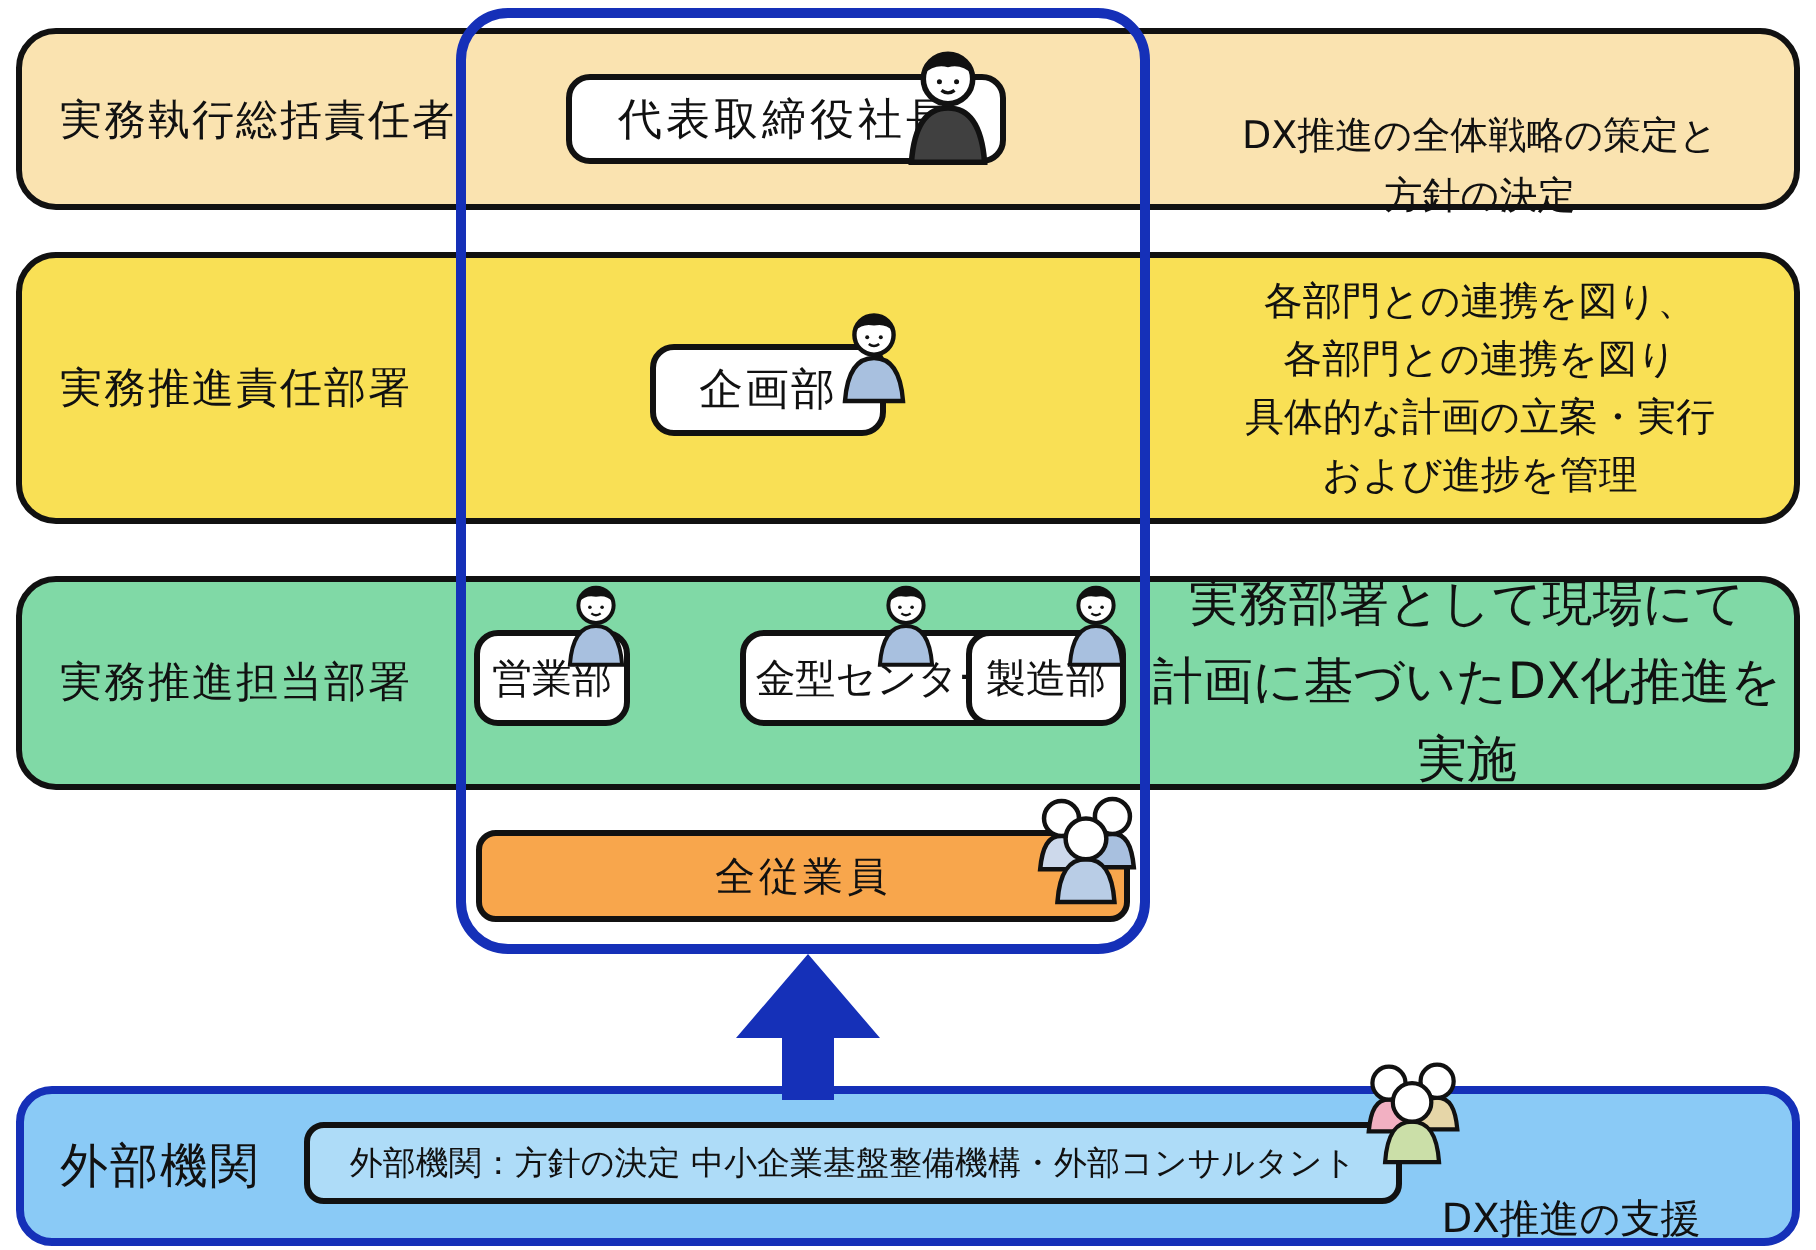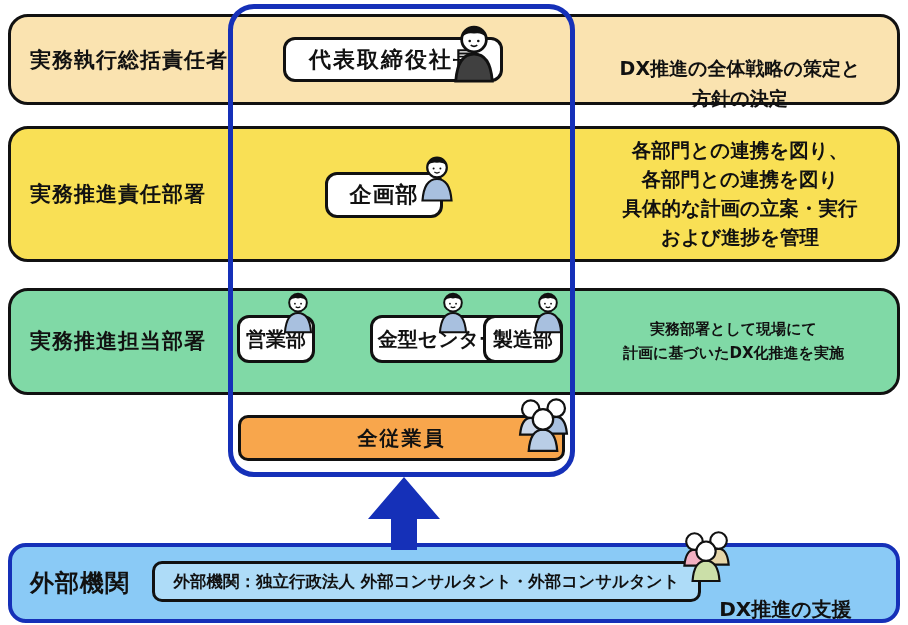--- a/index.html
+++ b/index.html
@@ -1,20 +1,20 @@
 <!DOCTYPE html>
 <html lang="ja" style="--cream: #FAE3B0; --yellow: #F9E055; --green: #80D9A6; --orange: #F8A64C; --sky: #8ACAF6; --sky_light: #AEDCF8; --blue: #1530B8; --ink: #111111; --person_dark: #404040; --person_blue: #A8C0DF; --grp_emp_left: #CDD9EB; --grp_emp_right: #A8C0DF; --grp_emp_front: #B9CDE6; --grp_ext_left: #F2B0C2; --grp_ext_right: #E6D6A8; --grp_ext_front: #CBDFA8;"><head>
 <meta charset="utf-8">
 <title>Org Structure Diagram</title>
 <style>
   html,body{margin:0;padding:0;background:#fff;}
   .canvas{
     position:relative;width:908px;height:625px;background:#fff;overflow:hidden;
     font-family:"DejaVu Sans","Liberation Sans",sans-serif;
-    font-weight:bold;color:#111;border-radius:12px;
+    font-weight:normal;color:#111;border-radius:12px;
   }
   section{display:contents;}
   
   .band{position:absolute;left:8px;width:892px;box-sizing:border-box;
         border:3px solid #111;border-radius:20px;}
   .band.b1{top:14px;height:91px;background:var(--cream,#FAE3B0);}
   .band.b2{top:126px;height:136px;background:var(--yellow,#F9E055);}
   .band.b3{top:288px;height:107px;background:var(--green,#80D9A6);}
   .band.bext{top:543px;height:80px;background:var(--sky,#8ACAF6);
              border:4px solid var(--blue,#1530B8);border-radius:18px;}
@@ -34,21 +34,21 @@
   .u3c{left:483px;top:315px;width:80px;height:48px;font-size:20px;}
   .employees{left:238px;top:415px;width:327px;height:46px;background:var(--orange,#F8A64C);
              border-radius:10px;font-size:20px;letter-spacing:2px;z-index:4;justify-content:center;}
   .extbox{left:152px;top:561px;width:549px;height:41px;background:var(--sky_light,#AEDCF8);
           border-radius:10px;font-size:16.5px;z-index:2;}
   
   .desc{position:absolute;display:flex;flex-direction:column;justify-content:center;
         align-items:center;text-align:center;z-index:3;}
   .d1{left:585px;top:14px;width:310px;height:91px;font-size:19px;line-height:1.55;margin-top:24px;}
   .d2{left:585px;top:126px;width:310px;height:136px;font-size:19.5px;line-height:1.5;}
-  .d3{left:572px;top:288px;width:323px;height:107px;font-size:15px;line-height:1.55;}
+  .d3{left:572px;top:288px;width:323px;height:107px;font-size:25px;line-height:1.55;}
   .dext{left:703px;top:543px;width:165px;height:80px;font-size:20px;justify-content:center;z-index:3;margin-top:26px;}
   
   .blue-frame{position:absolute;left:228px;top:4px;width:347px;height:473px;
               box-sizing:border-box;border:5px solid var(--blue,#1530B8);
               border-radius:26px;z-index:6;pointer-events:none;background:transparent;}
   
   .icon{position:absolute;z-index:5;}
   .ic-ceo{left:448px;top:25px;width:52px;height:58px;}
   .ic-kikaku{left:417px;top:156px;width:40px;height:46px;}
   .ic-sales{left:280px;top:292px;width:36px;height:42px;}
@@ -172,21 +172,21 @@
   <div class="blue-frame"></div>
   <svg class="up-arrow" viewBox="0 0 90 76">
     <polygon points="44,3 80,45 57,45 57,76 31,76 31,45 8,45" fill="var(--blue,#1530B8)"></polygon>
   </svg>
 
   
   <section>
     <div class="band bext"></div>
     <div class="band-label lblext">外部機関</div>
     <div class="unit-box extbox">
-      <span>外部機関：独立行政法人 外部コンサルタント・外部コンサルタント</span>
+      <span>外部機関：方針の決定 中小企業基盤整備機構・外部コンサルタント</span>
     </div>
     <svg class="icon ic-group-ext" viewBox="0 0 54 56">
       <path d="M14 21.5 C7.5 21.5 4.5 27 3.5 38 L24.5 38 C23.5 27 20.5 21.5 14 21.5 Z" fill="var(--grp_ext_left,#F2B0C2)" stroke="#111" stroke-width="2.2"></path>
       <circle cx="14" cy="13" r="8.6" fill="#fff" stroke="#111" stroke-width="2.2"></circle>
       <path d="M39 20.5 C32.5 20.5 29.5 26 28.5 37 L49.5 37 C48.5 26 45.5 20.5 39 20.5 Z" fill="var(--grp_ext_right,#E6D6A8)" stroke="#111" stroke-width="2.2"></path>
       <circle cx="39" cy="12" r="8.6" fill="#fff" stroke="#111" stroke-width="2.2"></circle>
       <path d="M26 33 C17.5 33 13 39.5 12 54 L40 54 C39 39.5 34.5 33 26 33 Z" fill="var(--grp_ext_front,#CBDFA8)" stroke="#111" stroke-width="2.2"></path>
       <circle cx="26" cy="23" r="10" fill="#fff" stroke="#111" stroke-width="2.2"></circle>
     </svg>
     <div class="desc dext">

